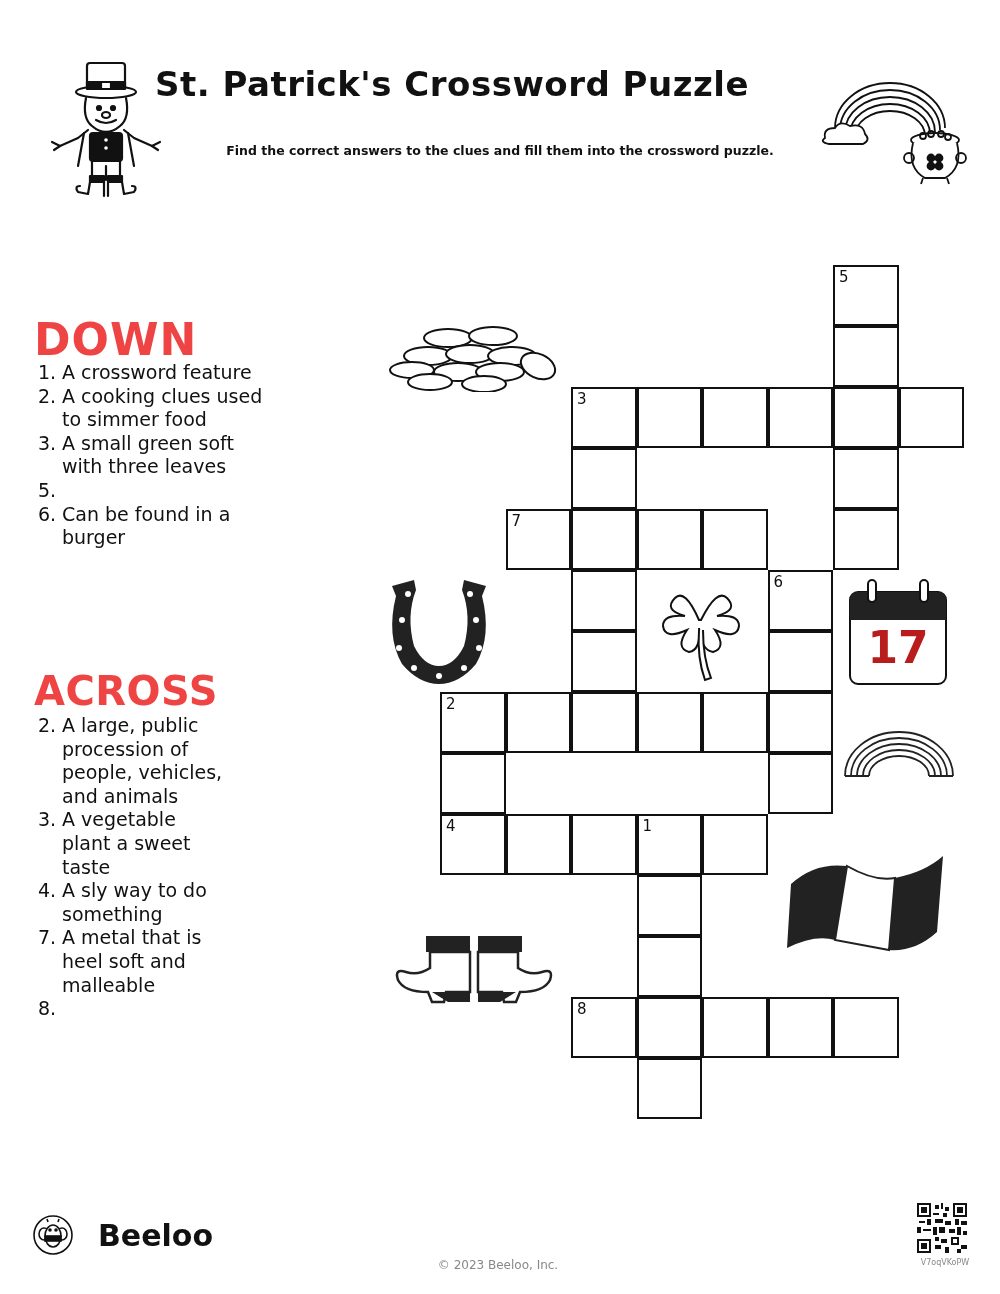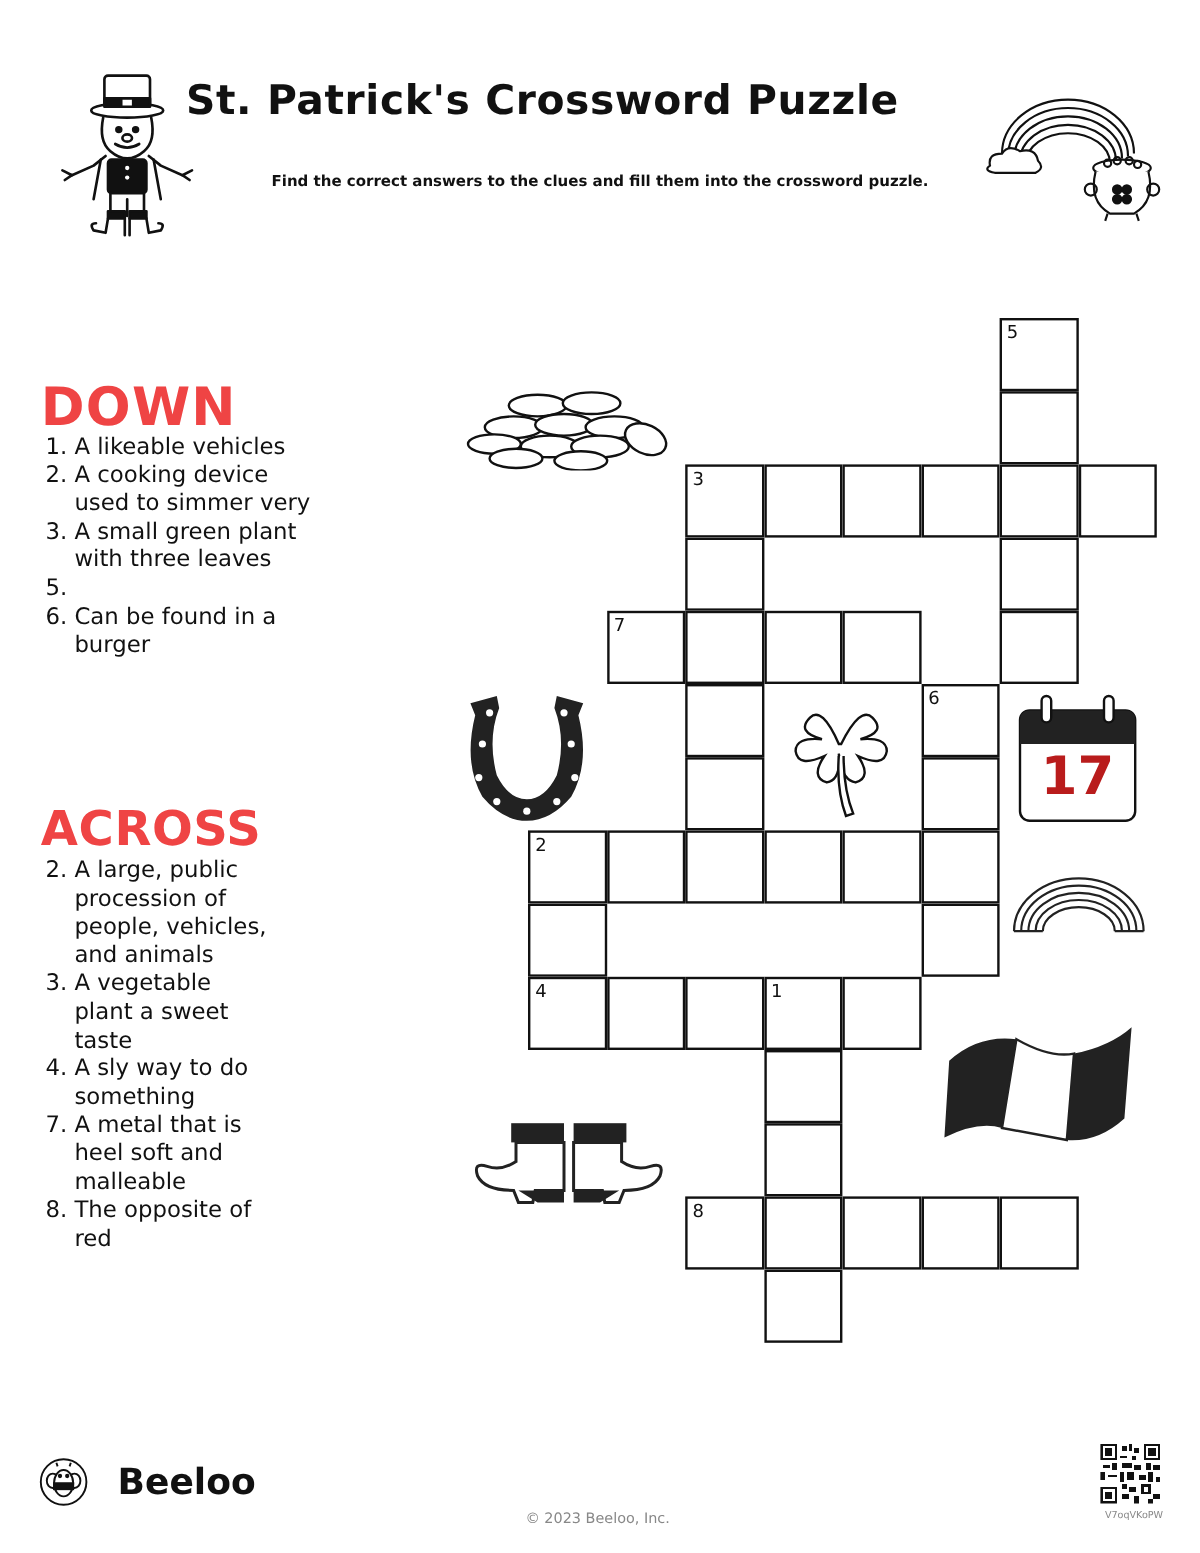--- a/index.html
+++ b/index.html
@@ -75,29 +75,29 @@
       <circle cx="124" cy="80" r="3.5" fill="#111"></circle>
       <circle cx="116" cy="88" r="3.5" fill="#111"></circle>
       <circle cx="124" cy="88" r="3.5" fill="#111"></circle>
   </svg>
 </div>
 
 <div class="abs heading h-down">DOWN</div>
 <div class="abs clues down-list">
   <div class="clue">
       <span class="num">1.</span>
-      <span class="txt">A likeable vehicles</span>
+      <span class="txt">A crossword feature</span>
     </div>
   <div class="clue">
       <span class="num">2.</span>
-      <span class="txt">A cooking device used to simmer very</span>
+      <span class="txt">A cooking clues used to simmer food</span>
     </div>
   <div class="clue">
       <span class="num">3.</span>
-      <span class="txt">A small green plant with three leaves</span>
+      <span class="txt">A small green soft with three leaves</span>
     </div>
   <div class="clue">
       <span class="num">5.</span>
     </div>
   <div class="clue">
       <span class="num">6.</span>
       <span class="txt">Can be found in a burger</span>
     </div>
 </div>
 
@@ -114,21 +114,20 @@
   <div class="clue">
       <span class="num">4.</span>
       <span class="txt">A sly way to do something</span>
     </div>
   <div class="clue">
       <span class="num">7.</span>
       <span class="txt">A metal that is heel soft and malleable</span>
     </div>
   <div class="clue">
       <span class="num">8.</span>
-      <span class="txt">The opposite of red</span>
     </div>
 </div>
 
 <div id="grid" class="abs" style="left:0;top:0;width:1000px;height:1294px;pointer-events:none;">
     <div class="cell" style="left: 833px; top: 265px; pointer-events: auto;">
       <span class="n">5</span>
     </div>
     <div class="cell" style="left: 833px; top: 326px; pointer-events: auto;"></div>
     <div class="cell" style="left: 571px; top: 387px; pointer-events: auto;">
       <span class="n">3</span>

